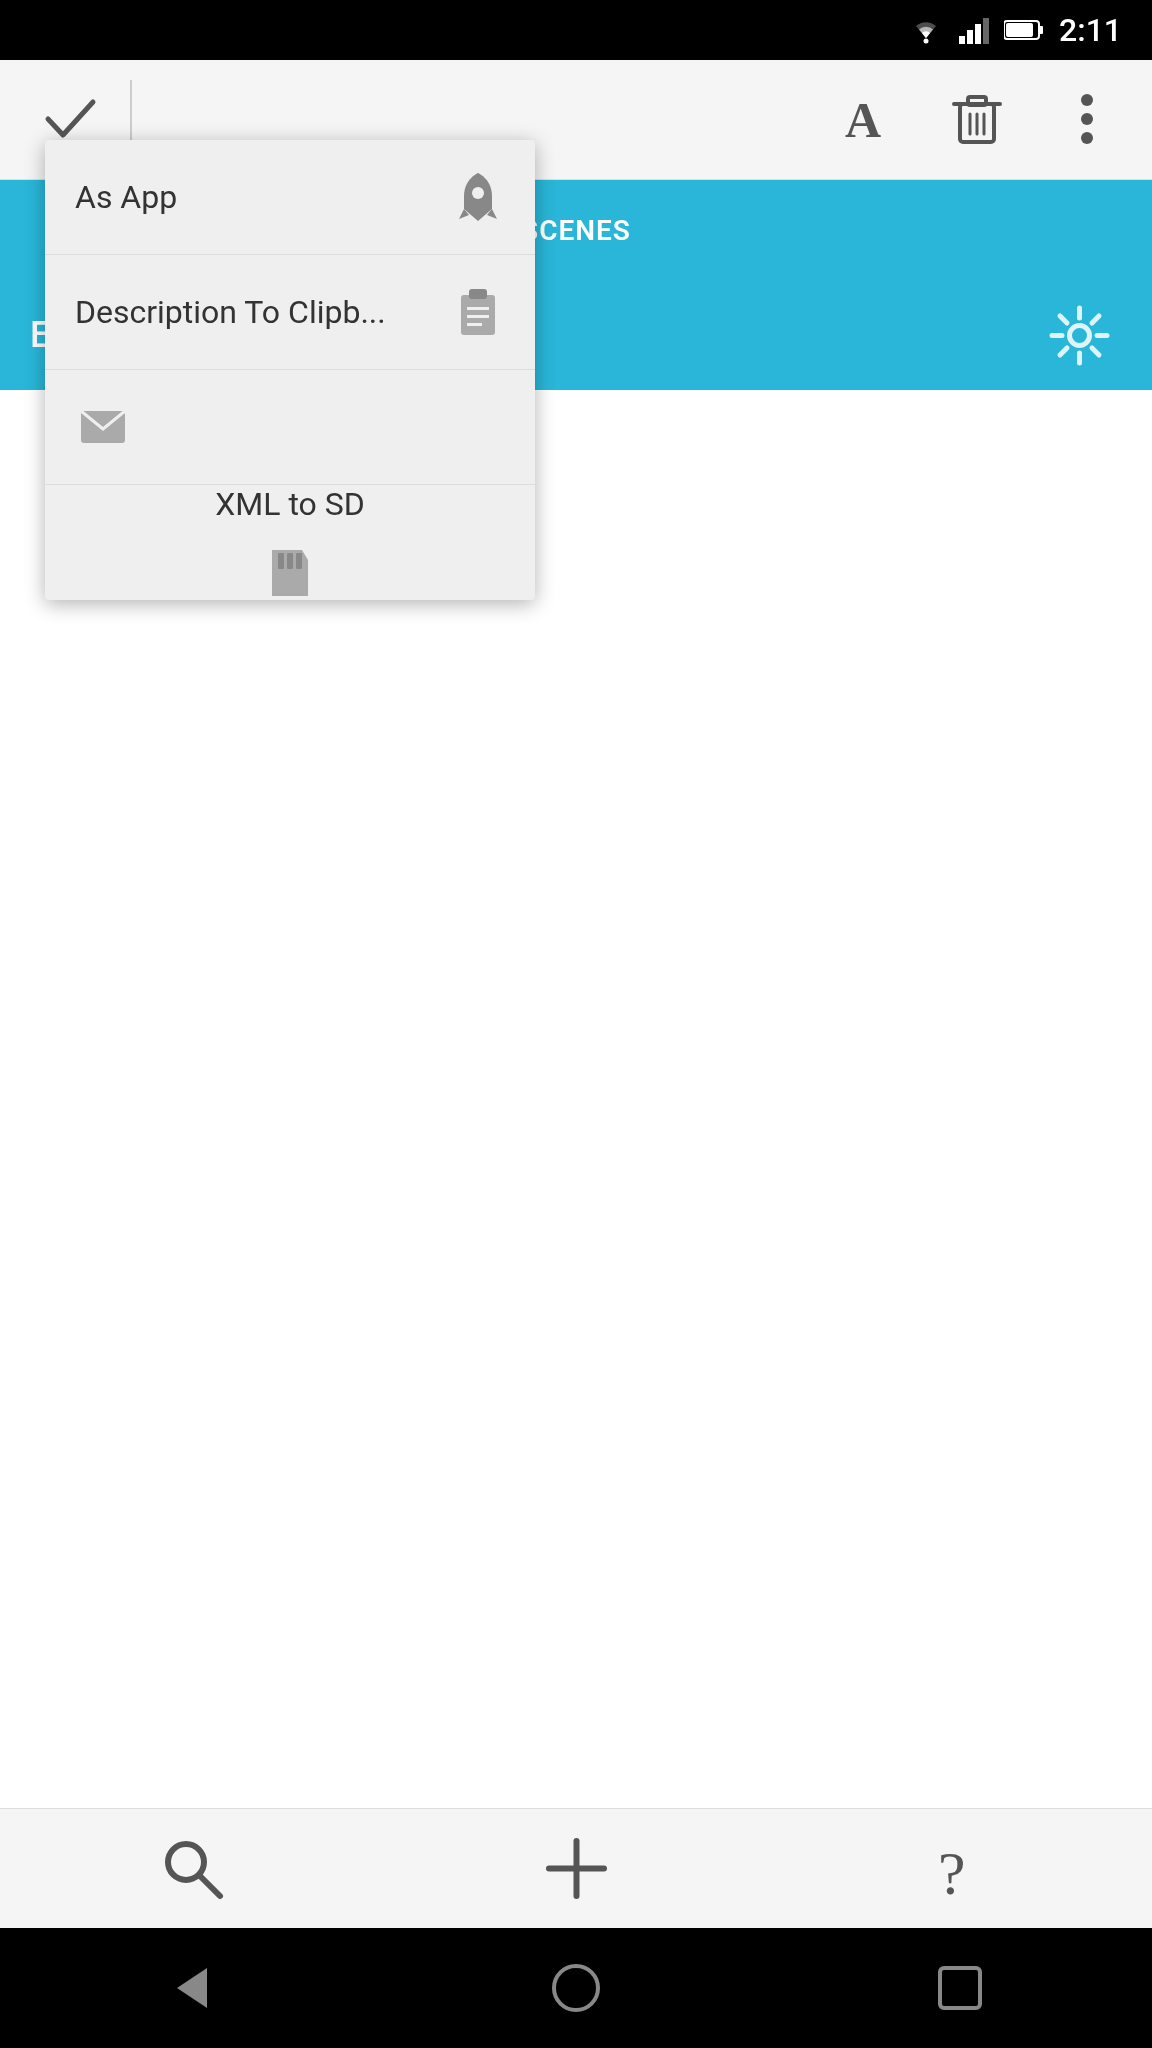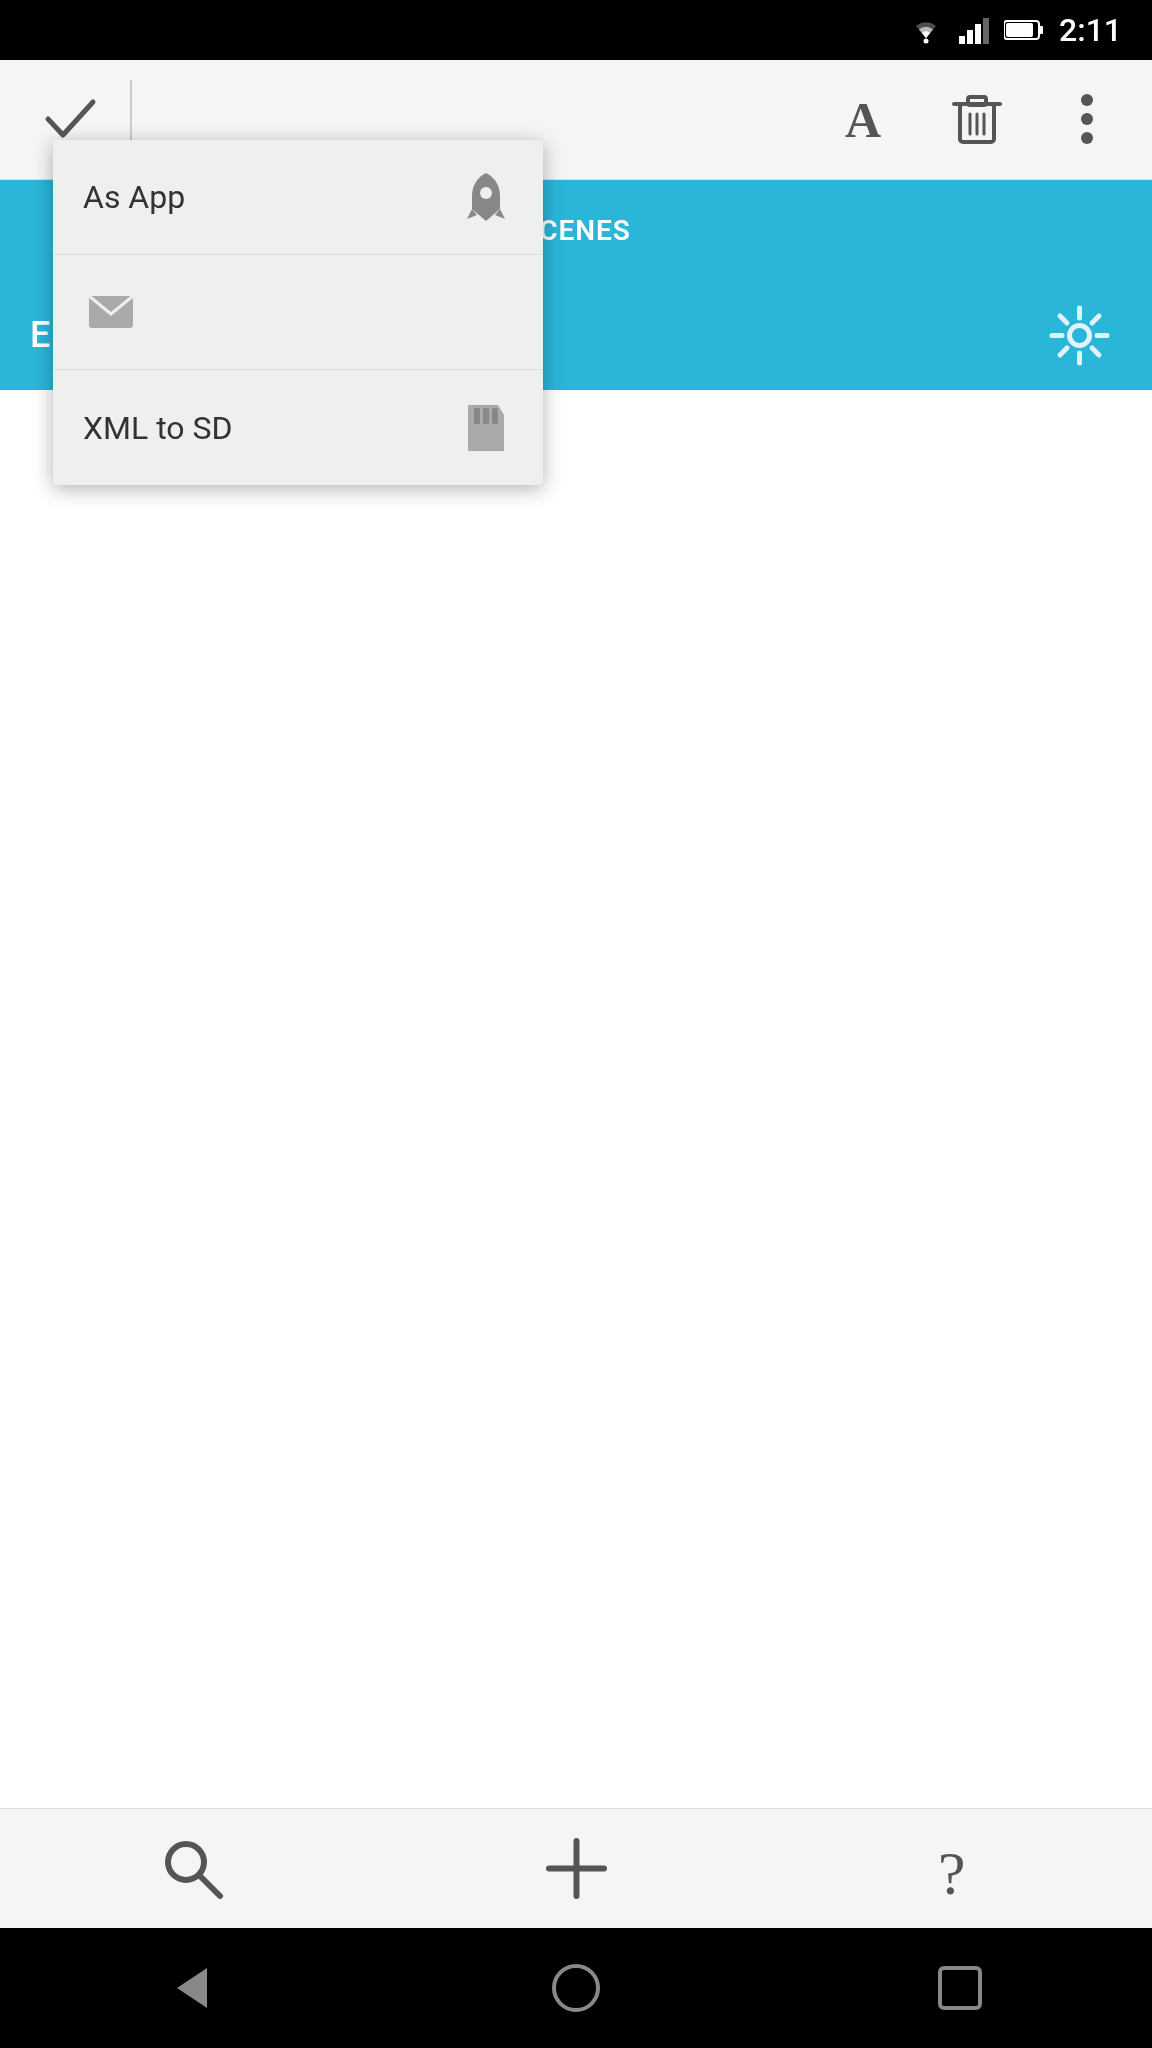--- a/index.html
+++ b/index.html
@@ -141,40 +141,41 @@
     .content-bar-gear {
       position: absolute;
       right: 40px;
       color: rgba(255,255,255,0.85);
     }
 
     
     .dropdown-menu {
       position: absolute;
       top: 140px;
-      left: 53px;
+      left: 45px;
       width: 490px;
       background: #f0efef;
       border-radius: 4px;
       box-shadow: 0 4px 20px rgba(0,0,0,0.3);
       z-index: 100;
       overflow: hidden;
     }
 
     .menu-item {
       display: flex;
       align-items: center;
       padding: 0 30px;
       height: 115px;
       cursor: pointer;
       border-bottom: 1px solid #ddd;
     }
 
     .menu-item:last-child {
       border-bottom: none;
+      flex-direction: column;
     }
 
     .menu-item-label {
       flex: 1;
       font-size: 32px;
       color: #333;
     }
 
     .menu-item-icon {
       width: 55px;
@@ -342,20 +343,32 @@
     <div class="menu-item-icon">
       <svg width="42" height="52" viewBox="0 0 42 52" fill="#888">
         <path d="M21 2 C21 2 35 8 35 25 L35 38 L21 50 L7 38 L7 25 C7 8 21 2 21 2Z"></path>
         <circle cx="21" cy="22" r="6" fill="#f0efef"></circle>
         <path d="M7 38 L2 48 L12 44 Z" fill="#888"></path>
         <path d="M35 38 L40 48 L30 44 Z" fill="#888"></path>
       </svg>
     </div>
   </div>
 
+  <div class="menu-item">
+    <span class="menu-item-label">Description To Clipb...</span>
+    <div class="menu-item-icon">
+      <svg width="42" height="50" viewBox="0 0 42 50" fill="none">
+        <rect x="4" y="8" width="34" height="40" rx="3" fill="#aaa"></rect>
+        <rect x="12" y="2" width="18" height="10" rx="3" fill="#888"></rect>
+        <rect x="10" y="20" width="22" height="3" fill="#f0efef"></rect>
+        <rect x="10" y="28" width="22" height="3" fill="#f0efef"></rect>
+        <rect x="10" y="36" width="15" height="3" fill="#f0efef"></rect>
+      </svg>
+    </div>
+  </div>
 
   <div class="menu-item">
     <div class="menu-item-icon">
       <svg width="48" height="36" viewBox="0 0 48 36" fill="none">
         <rect x="2" y="2" width="44" height="32" rx="3" fill="#aaa"></rect>
         <polyline points="2,2 24,20 46,2" fill="none" stroke="#f0efef" stroke-width="3"></polyline>
       </svg>
     </div>
   </div>
 

